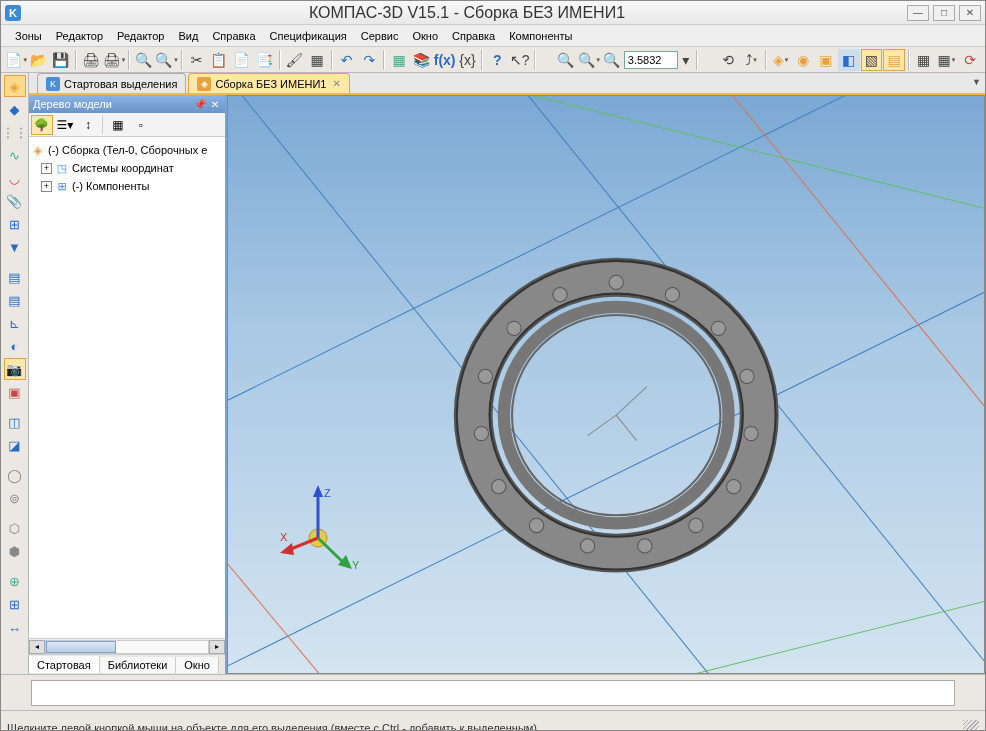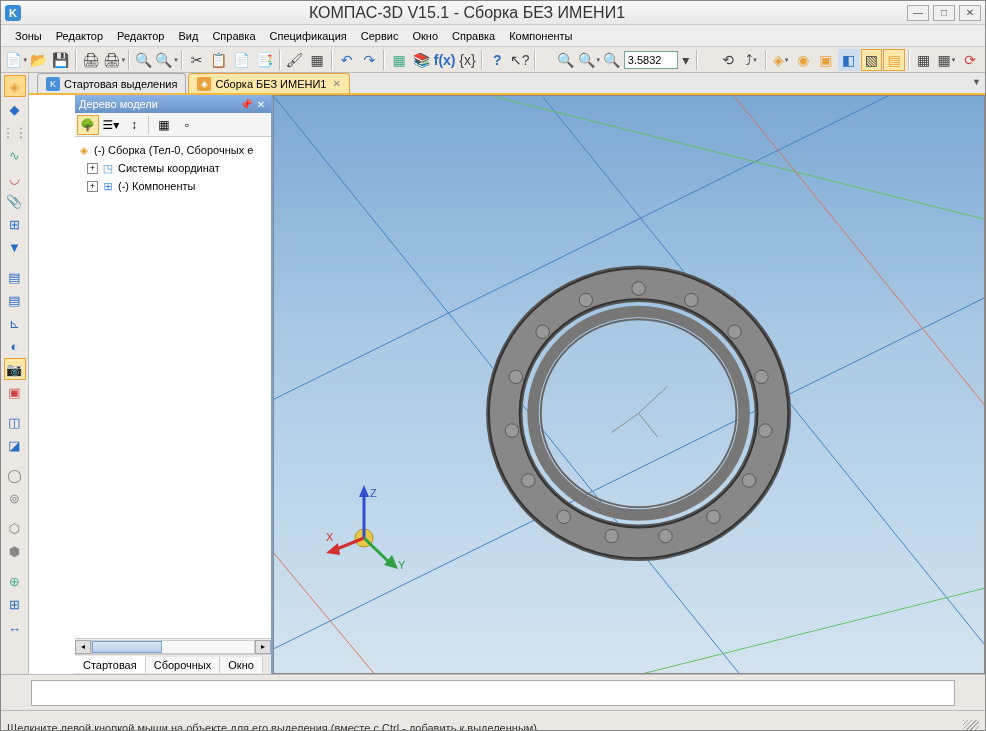--- a/index.html
+++ b/index.html
@@ -21,21 +21,21 @@
 .ltbtn { width: 22px; height: 22px; border: 1px solid transparent; display: flex; align-items: center; justify-content: center; cursor: pointer; font-size: 13px; }
 .ltbtn.active { border: 1px solid #e8a23d; background: #ffd98a; }
 .content-area { flex: 1; display: flex; flex-direction: column; background: #fff; position: relative; }
 .doc-tabs { height: 22px; background: #e8e8e8; display: flex; align-items: flex-end; border-bottom: 2px solid #f4b942; padding-left: 8px; position: relative; }
 .doc-tab { height: 20px; padding: 0 8px; display: flex; align-items: center; gap: 4px; border: 1px solid #aaa; border-bottom: none; border-radius: 4px 4px 0 0; background: #e8e8e8; cursor: pointer; margin-right: 2px; }
 .doc-tab.active { background: #ffe8a8; border-color: #e8a23d; }
 .doc-tab-icon { width: 14px; height: 14px; background: #4a90d9; border-radius: 2px; display:flex;align-items:center;justify-content:center;color:#fff;font-size:9px;}
 .doc-tab-icon.asm { background: #e8a23d; }
 .tab-close { font-size: 10px; color: #888; cursor: pointer; margin-left: 2px; }
 .tab-dd { position: absolute; right: 4px; top: 4px; font-size: 9px; color: #555; cursor: pointer; }
-.workspace { flex: 1; display: flex; padding-left: 46px; }
+.workspace { flex: 1; display: flex; }
 .tree-panel { width: 198px; border-right: 2px solid #7aa3d4; display: flex; flex-direction: column; background: #fff; }
 .tree-header { height: 18px; background: linear-gradient(to bottom, #8ab4e8, #6a94c8); color: #fff; display: flex; align-items: center; padding: 0 4px; font-size: 11px; justify-content: space-between; }
 .tree-hdr-btns { display:flex; gap:2px;}
 .tree-hdr-btn { width: 12px; height: 12px; color: #fff; cursor: pointer; font-size: 10px; display:flex;align-items:center;justify-content:center;}
 .tree-toolbar { height: 24px; border-bottom: 1px solid #ccc; display: flex; align-items: center; padding: 0 2px; gap: 1px; background: #f4f4f4; }
 .tree-tbtn { width: 22px; height: 20px; border: 1px solid transparent; display: flex; align-items: center; justify-content: center; cursor: pointer; font-size: 12px; }
 .tree-tbtn.active { border: 1px solid #e8a23d; background: #ffe8a8; }
 .tree-body { flex: 1; overflow: hidden; padding: 4px 2px; background: #fff; position: relative; }
 .tree-node { display: flex; align-items: center; height: 18px; white-space: nowrap; cursor: pointer; }
 .tree-toggle { width: 11px; height: 11px; border: 1px solid #888; background: #fff; display: flex; align-items: center; justify-content: center; font-size: 9px; line-height: 1; margin-right: 3px; cursor: pointer; }
@@ -219,21 +219,21 @@
           <div class="tree-scroll">
             <div class="scroll-btn">◂</div>
             <div class="scroll-track">
                 <div class="scroll-thumb"></div>
               </div>
             <div class="scroll-btn">▸</div>
           </div>
         </div>
         <div class="bottom-tabs">
           <div class="btab active">Стартовая</div>
-          <div class="btab">Сборочных</div>
+          <div class="btab">Библиотеки</div>
           <div class="btab">Окно</div>
         </div>
       </div>
 
       <div class="viewport">
         <svg width="100%" height="100%" viewBox="0 0 740 560">
 
           <line x1="-50" y1="320" x2="760" y2="-80" stroke="#4080c0" stroke-width="1"></line>
           <line x1="-50" y1="580" x2="760" y2="180" stroke="#4080c0" stroke-width="1"></line>
           <line x1="0" y1="-20" x2="500" y2="600" stroke="#4080c0" stroke-width="1"></line>

